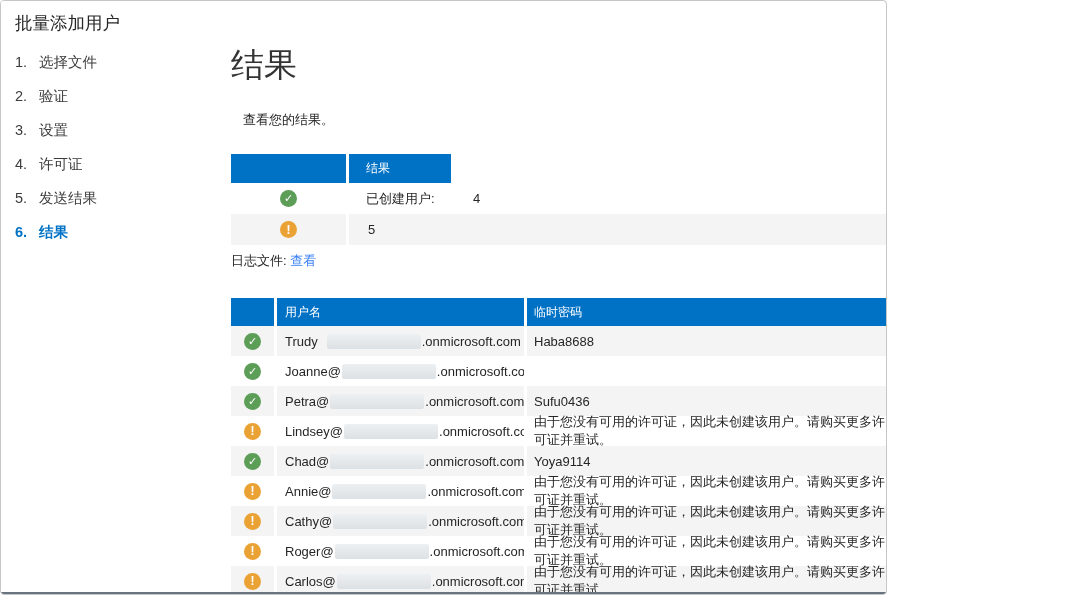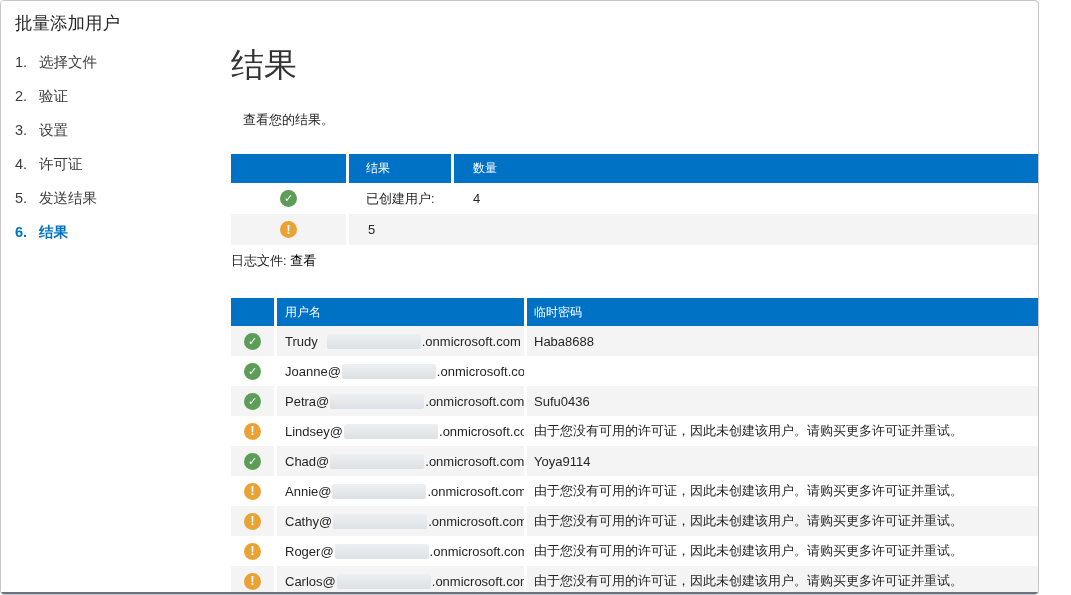--- a/index.html
+++ b/index.html
@@ -1,16 +1,16 @@
 <!DOCTYPE html>
 <html><head>
 <meta charset="utf-8">
 <style>
   html,body{margin:0;padding:0;background:#fff;font-family:"Liberation Sans","DejaVu Sans",sans-serif;}
-  .screen{position:relative;width:1039px;height:595px;box-sizing:border-box;border:1px solid #c6c6c6;border-radius:4px;overflow:hidden;background:#fff;}
+  .screen{position:relative;width:887px;height:595px;box-sizing:border-box;border:1px solid #c6c6c6;border-radius:4px;overflow:hidden;background:#fff;}
   .screen::after{content:"";position:absolute;left:0;right:0;bottom:0;height:2px;background:#68737f;}
 
   
   .sidebar{position:absolute;left:0;top:0;width:230px;height:100%;background:#fff;}
   .wizard-title{position:absolute;left:14px;top:10px;font-size:17.5px;color:#262626;}
   .steps{position:absolute;left:14px;top:52px;margin:0;padding:0;list-style:none;}
   .step{display:flex;align-items:baseline;height:34px;font-size:14.5px;color:#3b3b3b;cursor:default;}
   .step .num{width:24px;}
   .step.active{color:#0072c6;font-weight:bold;}
 
@@ -40,21 +40,21 @@
   .r-c2{width:247px;padding-left:8px;}
   .r-c3{flex:1;padding-left:7px;}
 
   .body-row .cell{font-size:13px;color:#262626;}
 
   .status-icon{width:17px;height:17px;border-radius:50%;color:#fff;font-size:11px;font-weight:bold;display:flex;align-items:center;justify-content:center;line-height:1;}
   .status-icon.success{background:#5c9e57;}
   .status-icon.warning{background:#eaa235;font-size:12px;}
 
   .logfile{position:absolute;left:0;top:251px;margin:0;font-size:13px;color:#262626;}
-  .logfile a{color:#000000;text-decoration:none;cursor:pointer;}
+  .logfile a{color:#3b82f6;text-decoration:none;cursor:pointer;}
 
   .user-cell{white-space:nowrap;overflow:hidden;}
   .redact{display:inline-block;width:94px;height:15px;margin:0 1px;border-radius:2px;background:linear-gradient(180deg,#edf0f2 0%,#dce1e5 100%);filter:blur(0.6px);flex:none;}
   .redact.gap{margin-left:9px;}
 </style>
 </head>
 <body>
 
 <div class="screen">
 
@@ -89,21 +89,20 @@
   </div>
 
   <div class="main">
     <h1 class="page-heading">结果</h1>
     <p class="subtitle">查看您的结果。</p>
 
     <div class="tbl summary-tbl">
       <div class="row thead">
         <div class="cell s-c1"></div>
         <div class="cell s-c2">结果</div>
-        <div class="cell s-c3">数量</div>
       </div>
       <div class="row body-row">
         <div class="cell s-c1 c-icon">
             <span class="status-icon success">✓</span>
           </div>
         <div class="cell s-c2">已创建用户:</div>
         <div class="cell s-c3">4</div>
       </div>
       <div class="row body-row shade">
         <div class="cell s-c1 c-icon">

